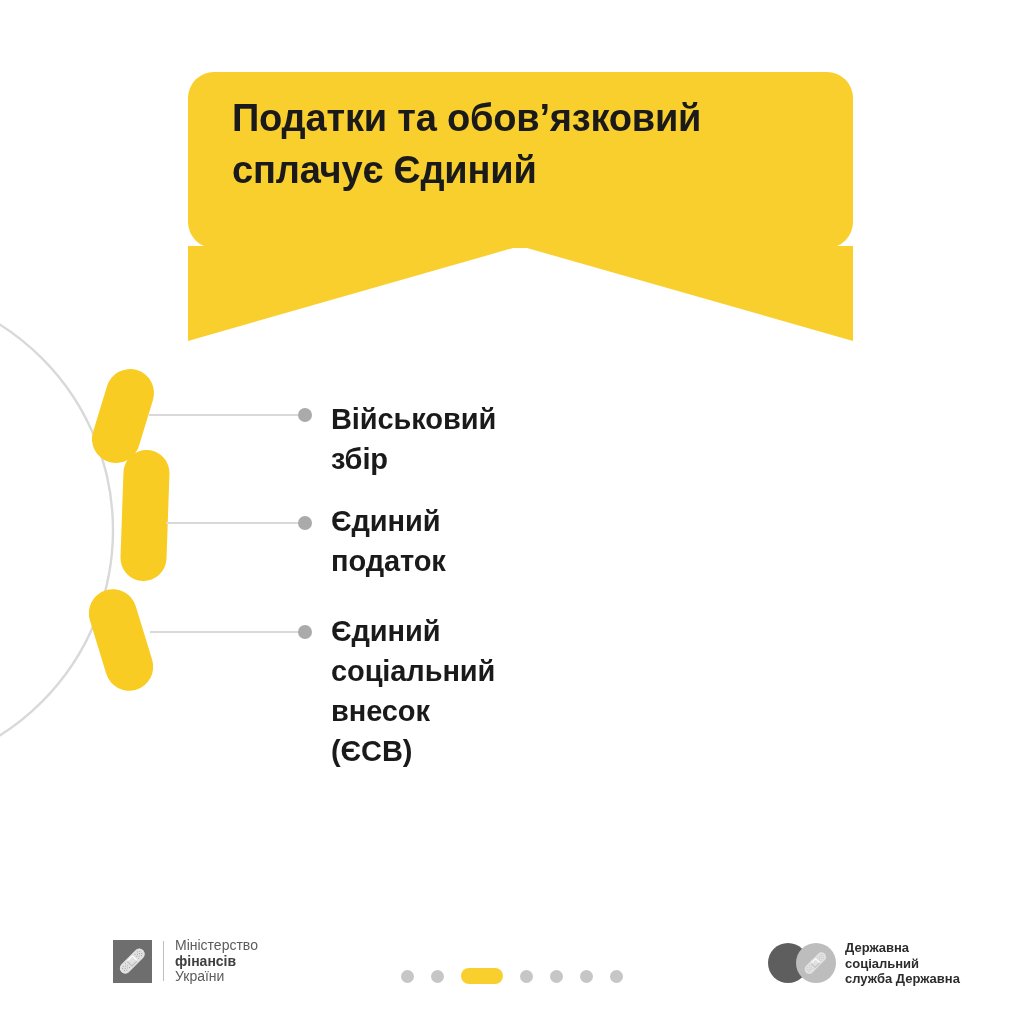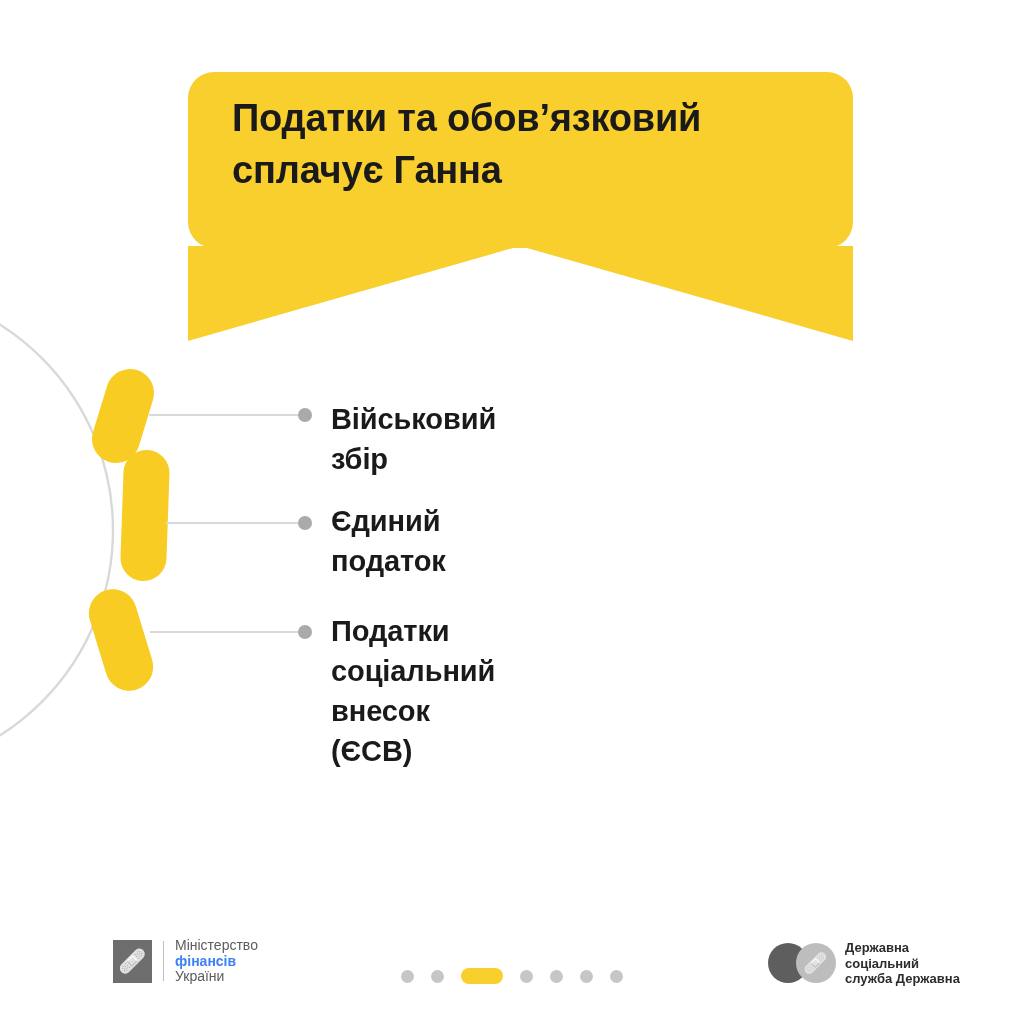--- a/index.html
+++ b/index.html
@@ -88,21 +88,21 @@
   #minfin-emblem {
     width:39px; height:43px;
     background:#6E6E6E;
     display:flex; align-items:center; justify-content:center;
     color:#EDEDED; font-size:23px; line-height:1;
   }
   #minfin-divider { width:1px; height:40px; background:#BEBEBE; }
   #minfin-text {
     font-size:14px; line-height:15.5px; color:#5C5C5C;
   }
-  #minfin-text .bold { font-weight:bold; color:#3b82f6; }
+  #minfin-text .bold { font-weight:bold; color:#404040; }
 
   #logo-tax {
     position:absolute;
     left:768px; top:940px;
     display:flex; align-items:center; gap:9px;
   }
   #tax-circles { position:relative; width:68px; height:40px; }
   .tax-circle { position:absolute; top:0; width:40px; height:40px; border-radius:50%; }
   #tax-circle-dark { left:0; background:#5E5E5E; }
   #tax-circle-light {
@@ -145,38 +145,38 @@
 
     <line x1="149" y1="415" x2="299" y2="415" stroke="#D9D9D9" stroke-width="2.2"></line>
     <line x1="166" y1="523" x2="299" y2="523" stroke="#D9D9D9" stroke-width="2.2"></line>
     <line x1="150" y1="632" x2="299" y2="632" stroke="#D9D9D9" stroke-width="2.2"></line>
   </svg>
 
   <div id="title-banner-tail"></div>
   <div id="title-banner"></div>
   <div id="title-text">
     <span class="tline">Податки та обов’язковий</span>
-    <span class="tline">сплачує Ганна</span>
+    <span class="tline">сплачує Єдиний</span>
   </div>
 
   <div id="item-list">
 
     <div class="list-item">
       <span class="item-dot" style="left:298px; top:408px;"></span>
       <span class="item-label" style="left:331px; top:399px;">Військовий збір</span>
     </div>
 
     <div class="list-item">
       <span class="item-dot" style="left:298px; top:516px;"></span>
       <span class="item-label" style="left:331px; top:501px;">Єдиний податок</span>
     </div>
 
     <div class="list-item">
       <span class="item-dot" style="left:298px; top:625px;"></span>
-      <span class="item-label" style="left:331px; top:611px;">Податки
+      <span class="item-label" style="left:331px; top:611px;">Єдиний
 соціальний внесок (ЄСВ)</span>
     </div>
 
   </div>
 
   <div id="footer">
 
     <div id="logo-minfin">
       <div id="minfin-emblem">🩹</div>
       <div id="minfin-divider"></div>

